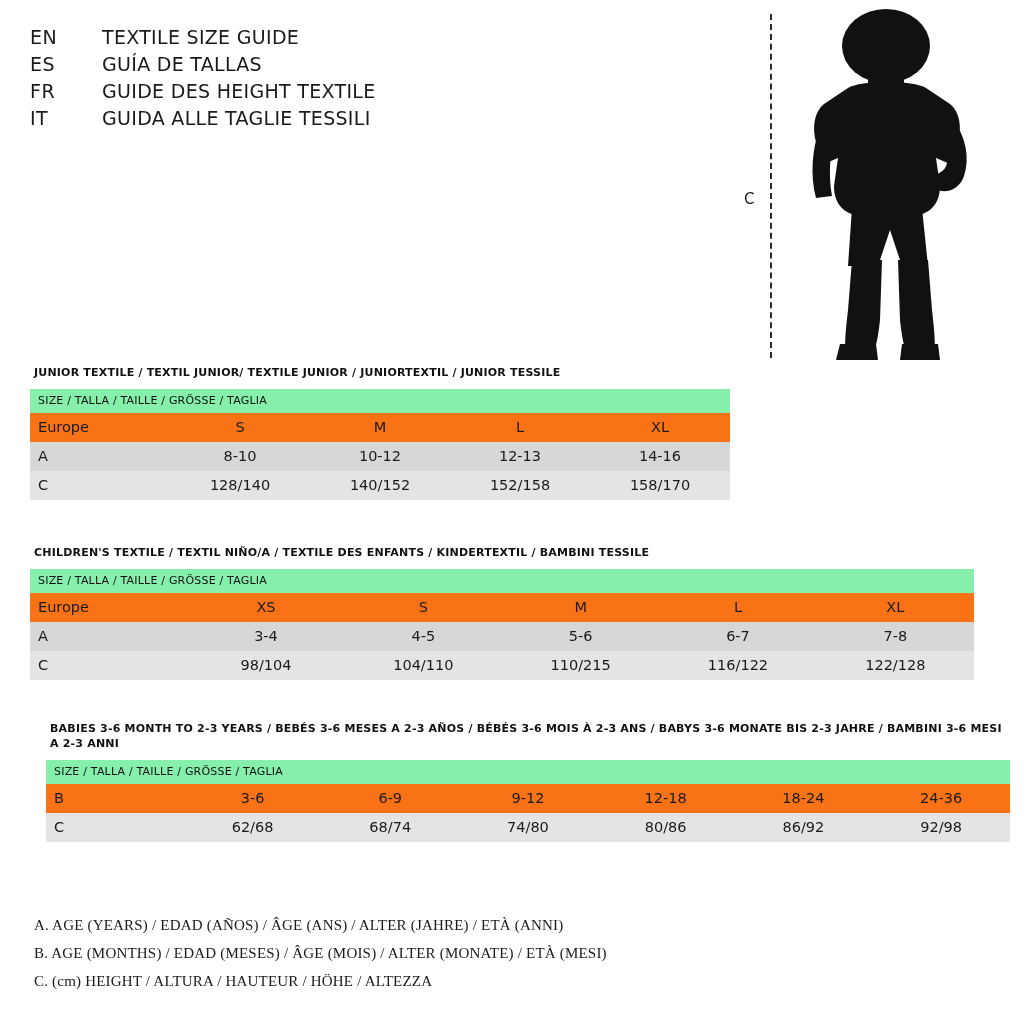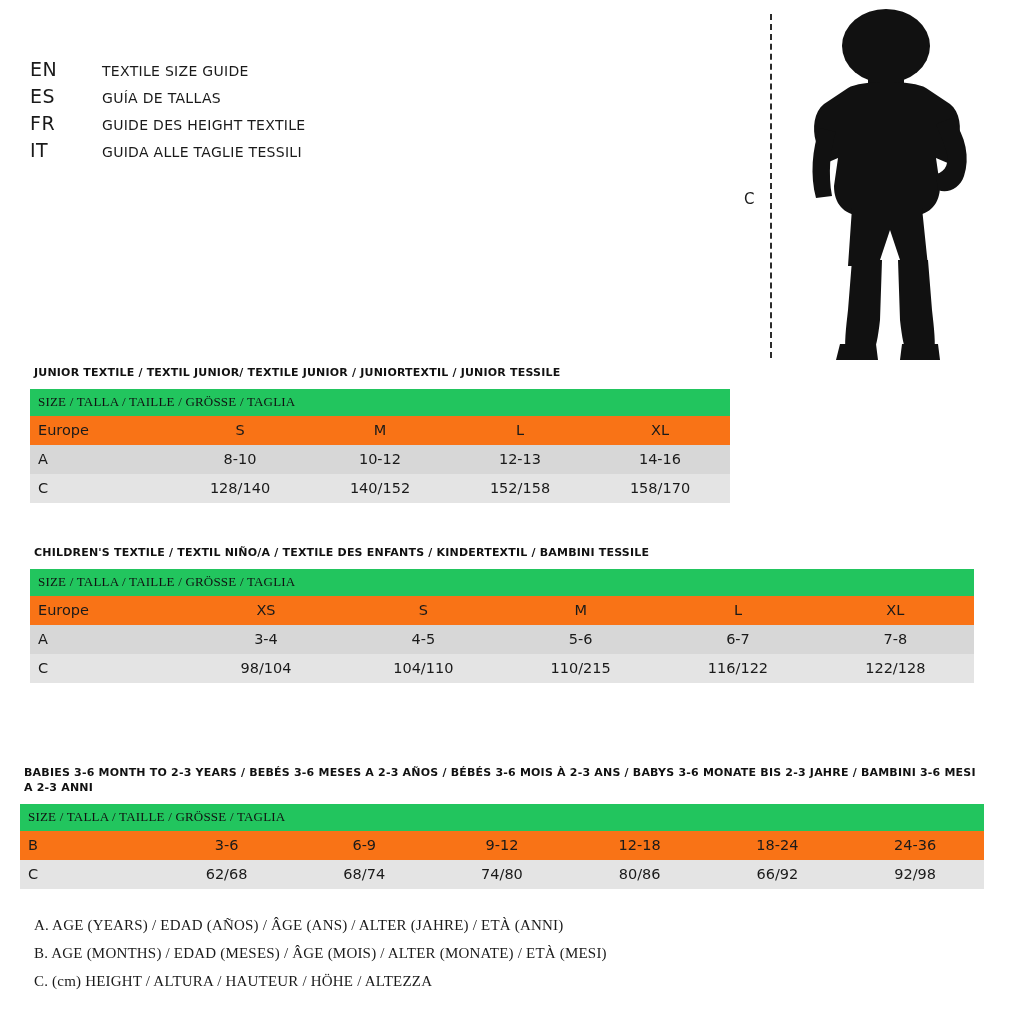--- a/index.html
+++ b/index.html
@@ -27,24 +27,23 @@
   .lang-row {
     display: flex;
     align-items: baseline;
     height: 27px;
   }
   .lang-code {
     width: 72px;
     font-size: 19px;
     letter-spacing: 0.5px;
     color: #1a1a1a;
-    margin-top: 32px;
   }
   .lang-title {
-    font-size: 14px;
+    font-size: 19px;
     letter-spacing: 0.3px;
     color: #1a1a1a;
     white-space: nowrap;
   }
 
   
   .figure {
     position: absolute;
     right: 40px;
     top: 8px;
@@ -95,38 +94,37 @@
     padding: 4px 6px;
     text-align: center;
     font-weight: normal;
     line-height: 1.45;
   }
   table.size-table .rowhead {
     text-align: left;
     padding-left: 8px;
   }
   tr.title-row td {
-    background: #22c55e;
+    background: #86efac;
     color: #111;
     text-align: left;
-    font-size: 13px;
+    font-size: 11px;
     padding: 4px 8px;
     letter-spacing: 0.2px;
-    font-family: Liberation Serif, serif;
   }
   tr.zebra-light td { background: #f97316; }
   tr.zebra-mid td   { background: #e4e4e4; }
   tr.zebra-dark td  { background: #d7d7d7; text-align: center; }
 
   .table-wrap { margin-bottom: 18px; }
 
   
   .block-junior   { position: absolute; left: 30px; top: 366px; width: 700px; }
   .block-children { position: absolute; left: 30px; top: 546px; width: 944px; }
-  .block-babies   { position: absolute; left: 20px; top: 722px; width: 964px; margin-top: 44px; }
+  .block-babies   { position: absolute; left: 46px; top: 722px; width: 964px; }
 
   
   .footnotes {
     position: absolute;
     left: 34px;
     top: 912px;
     width: 900px;
   }
   .footnote {
     font-size: 15px;
@@ -305,21 +303,21 @@
             <td>12-18</td>
             <td>18-24</td>
             <td>24-36</td>
           </tr>
           <tr class="zebra-mid">
             <td class="rowhead">C</td>
             <td>62/68</td>
             <td>68/74</td>
             <td>74/80</td>
             <td>80/86</td>
-            <td>66/92</td>
+            <td>86/92</td>
             <td>92/98</td>
           </tr>
         </tbody>
       </table>
     </div>
   </div>
 
   <div class="footnotes">
     <div class="footnote">A. AGE (YEARS) / EDAD (AÑOS) / ÂGE (ANS) / ALTER (JAHRE) / ETÀ (ANNI)</div>
     <div class="footnote">B. AGE (MONTHS) / EDAD (MESES) / ÂGE (MOIS) / ALTER (MONATE) / ETÀ (MESI)</div>

